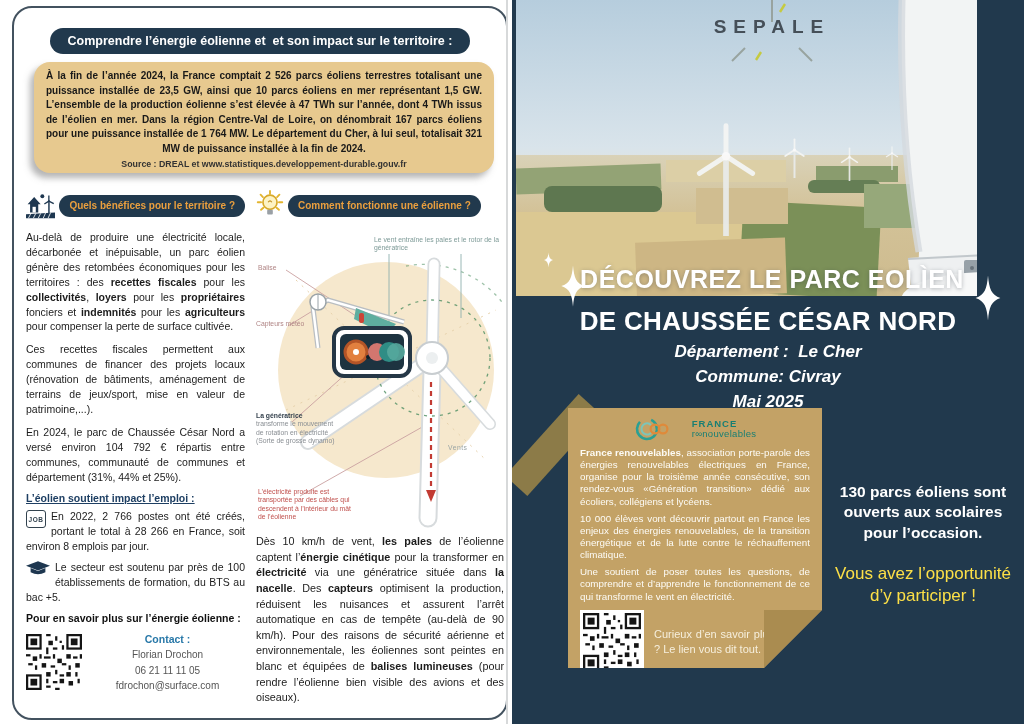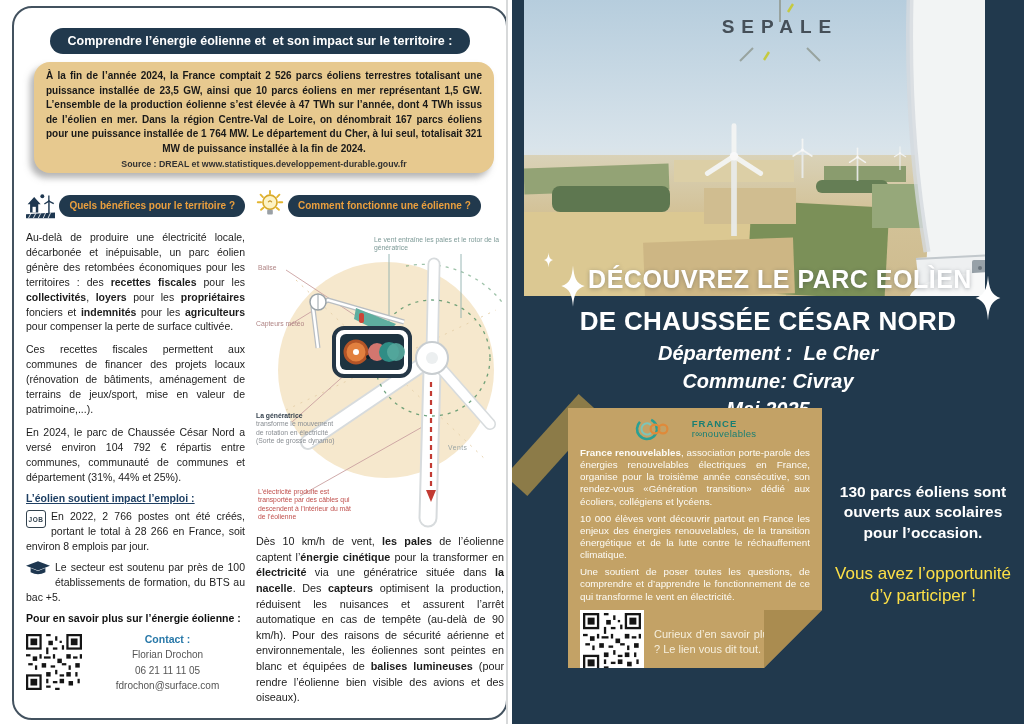--- a/index.html
+++ b/index.html
@@ -52,37 +52,37 @@
   .lbl-beacon{left:2px;top:34px;color:#b08585;}
   .lbl-sensors{left:0;top:90px;color:#b08585;}
   .lbl-generator{left:0;top:182px;width:84px;color:#8a8f94;}
   .lbl-generator b{color:#35424e;}
   .lbl-electricity{left:2px;top:258px;width:98px;color:#c0504d;}
   .lbl-winds{left:192px;top:214px;color:#9aa5a5;letter-spacing:.5px;}
   .how-par{margin-top:4px !important;font-size:10.8px !important;line-height:1.45 !important;}
 
   
   .right-page{position:absolute;left:512px;top:0;width:512px;height:724px;overflow:hidden;background:#21394d;}
-  .photo{position:absolute;left:12px;top:0;width:461px;height:296px;overflow:hidden;
+  .photo{position:absolute;left:4px;top:0;width:461px;height:296px;overflow:hidden;
          background:linear-gradient(#b6cddd,#d9e4eb 50%,#e6e3d6 62%);}
   .patch{position:absolute;}
   .photo-ground{position:absolute;left:0;top:155px;width:512px;height:141px;
                 background:linear-gradient(#d9d2b8,#d3c298 40%,#cdbb8e);}
   .dist-turbine{position:absolute;opacity:.95;}
   .sepale-logo{position:absolute;left:0;top:16px;width:512px;text-align:center;}
   .sepale-inner{position:relative;display:inline-block;}
   .sepale-rays{position:absolute;left:50%;top:-16px;transform:translateX(-50%);}
   .sepale-text{position:relative;font-size:19px;letter-spacing:7px;color:#454f58;font-weight:600;}
   .photo-title{position:absolute;left:0;bottom:2px;width:512px;text-align:center;color:#fff;
                font-size:25px;font-weight:bold;letter-spacing:.5px;text-shadow:0 1px 4px rgba(40,50,60,.35);}
   .sparkle{position:absolute;z-index:6;}
 
   .navy{position:absolute;left:0;top:304px;width:432px;height:428px;background:#21394d;color:#fff;}
   .navy-title{width:512px;text-align:center;font-size:26px;font-weight:bold;margin-top:2px;letter-spacing:.3px;}
-  .subline{width:512px;text-align:center;font-style:italic;font-weight:600;font-size:20px;
+  .subline{width:512px;text-align:center;font-style:italic;font-weight:600;font-size:17px;
            margin-top:5px;white-space:pre-wrap;}
 
   .tape{position:absolute;left:26px;top:86px;width:30px;height:110px;background:#8c7b48;
         transform:rotate(42deg);z-index:1;}
   .card{position:absolute;left:56px;top:104px;width:254px;height:260px;background:#c3a266;z-index:2;
         padding:8px 12px;box-sizing:border-box;
         clip-path:polygon(0 0,100% 0,100% calc(100% - 58px),calc(100% - 58px) 100%,0 100%);}
   .fold{position:absolute;right:0;bottom:0;width:58px;height:58px;background:#aa8c50;
         clip-path:polygon(0 0,100% 0,0 100%);}
   .fr-logo{display:flex;justify-content:center;align-items:center;gap:22px;margin:0 0 5px;}

